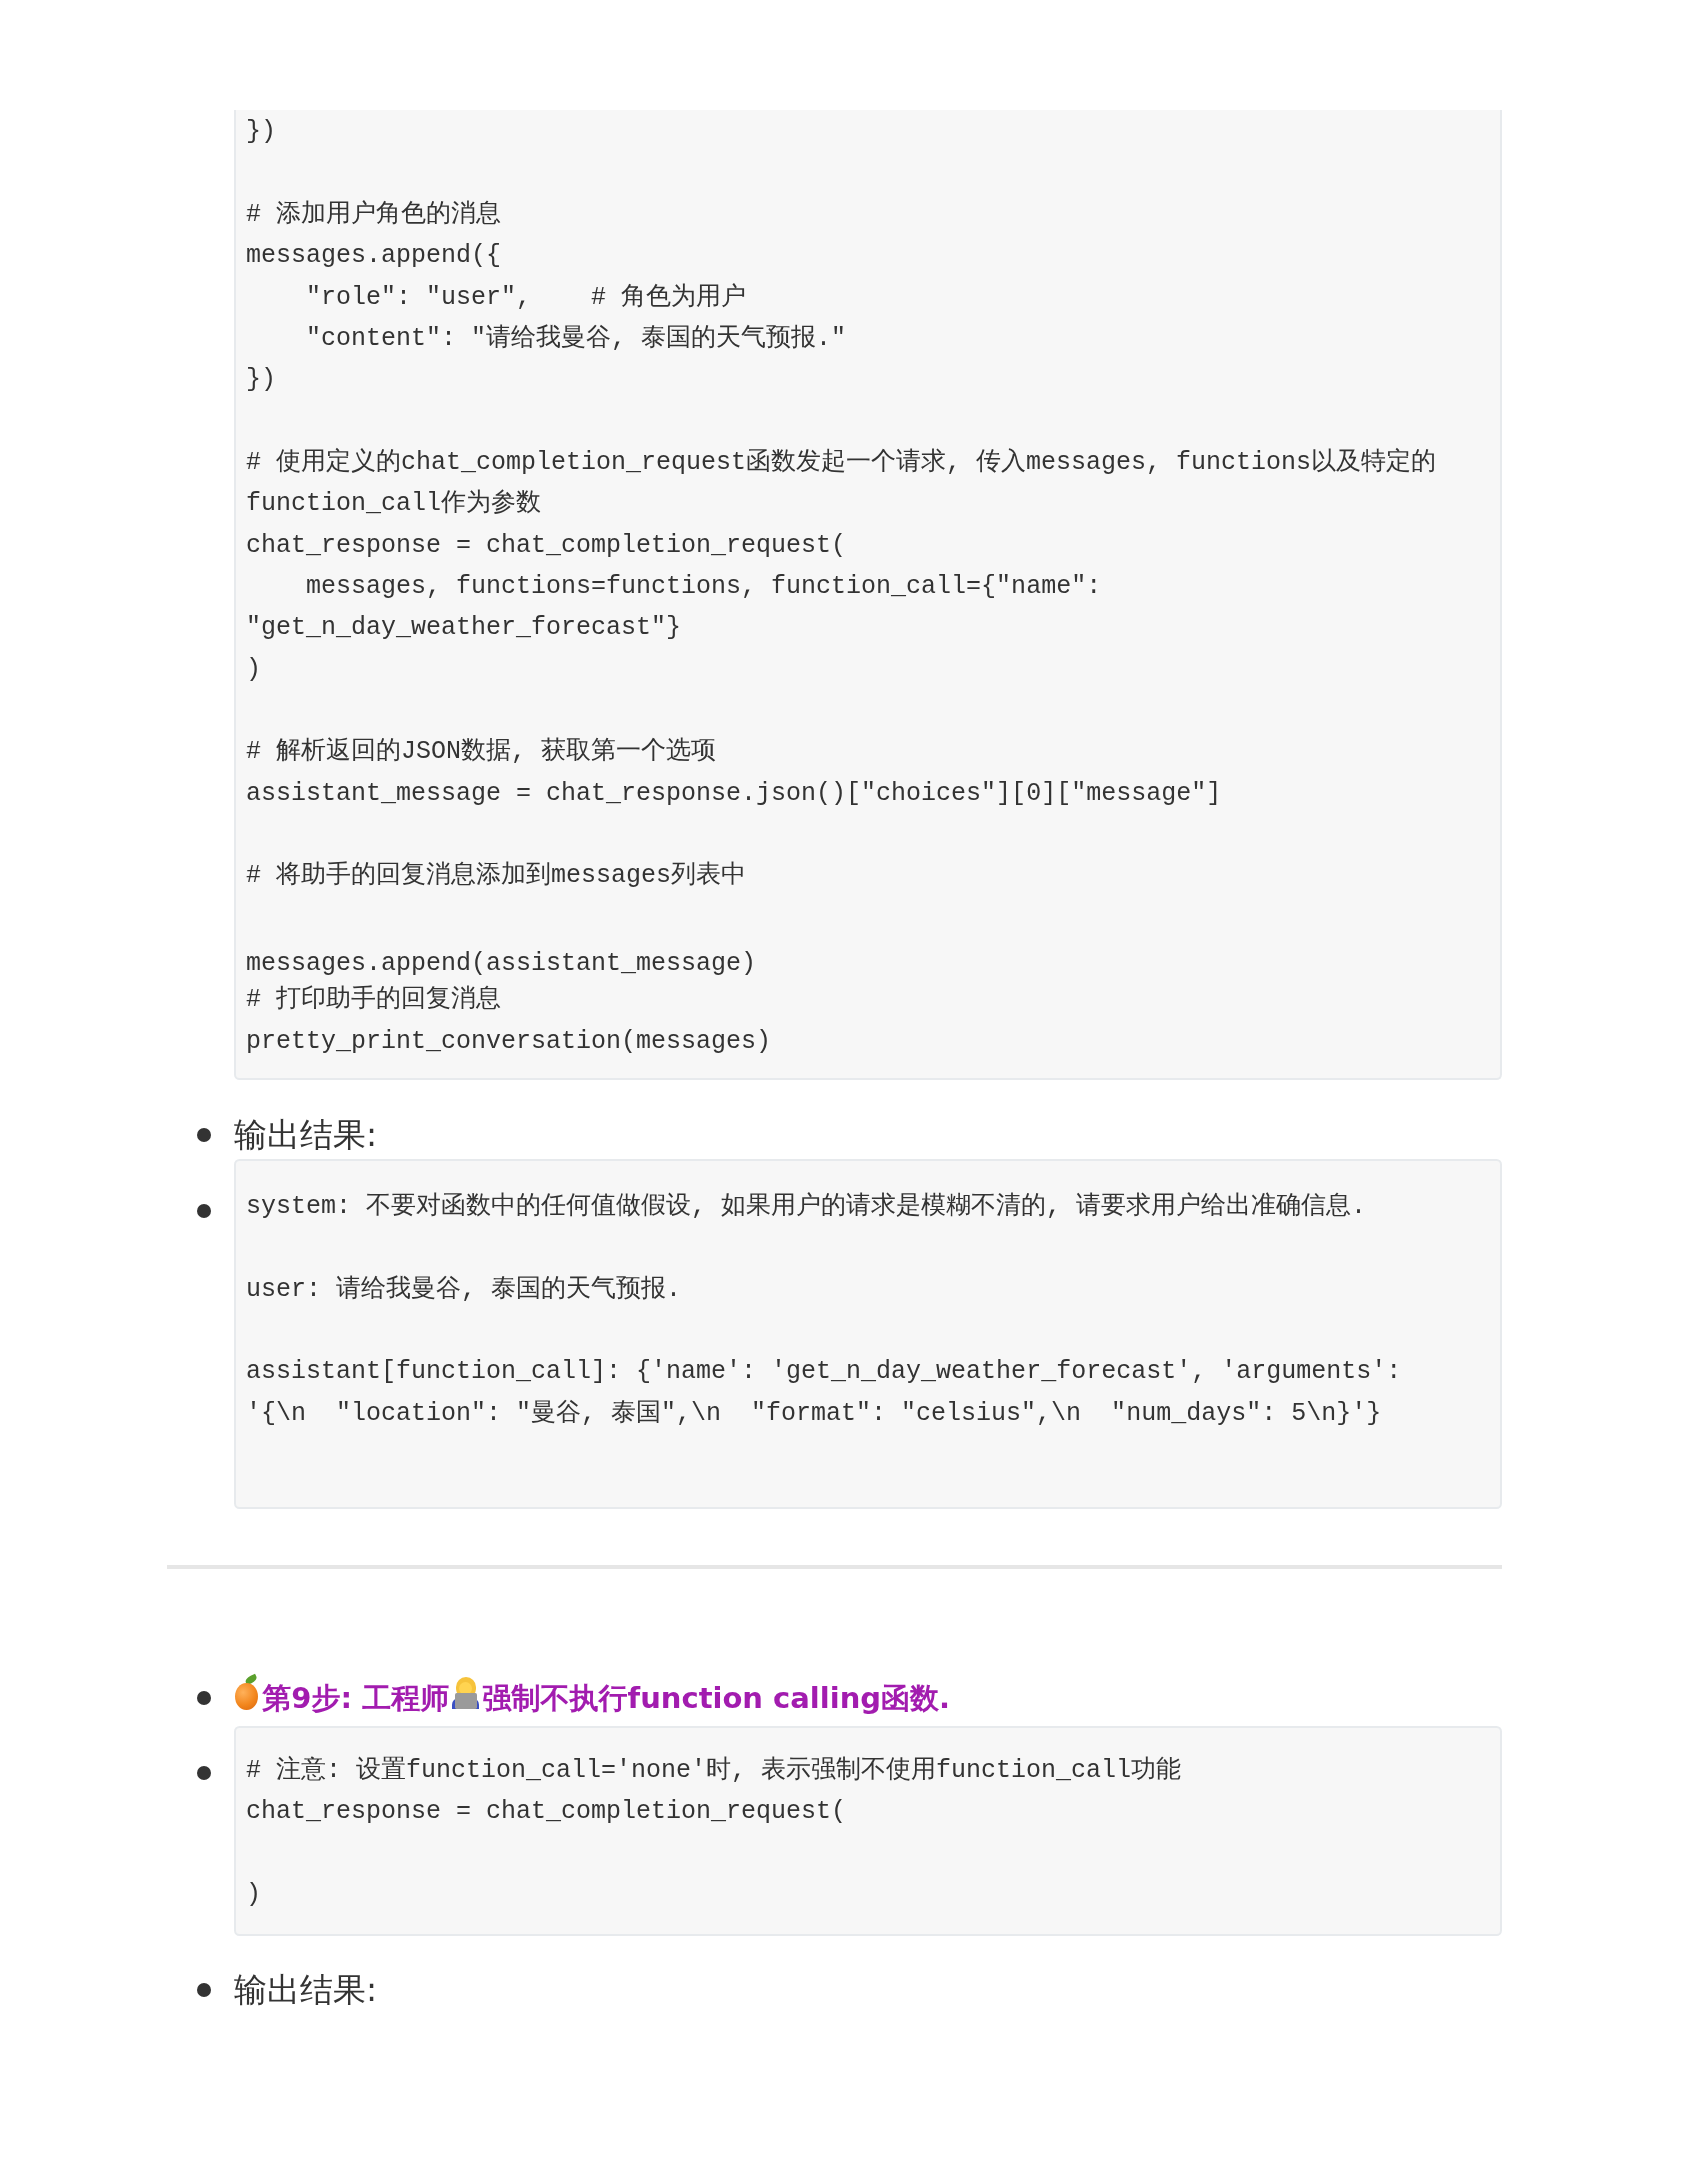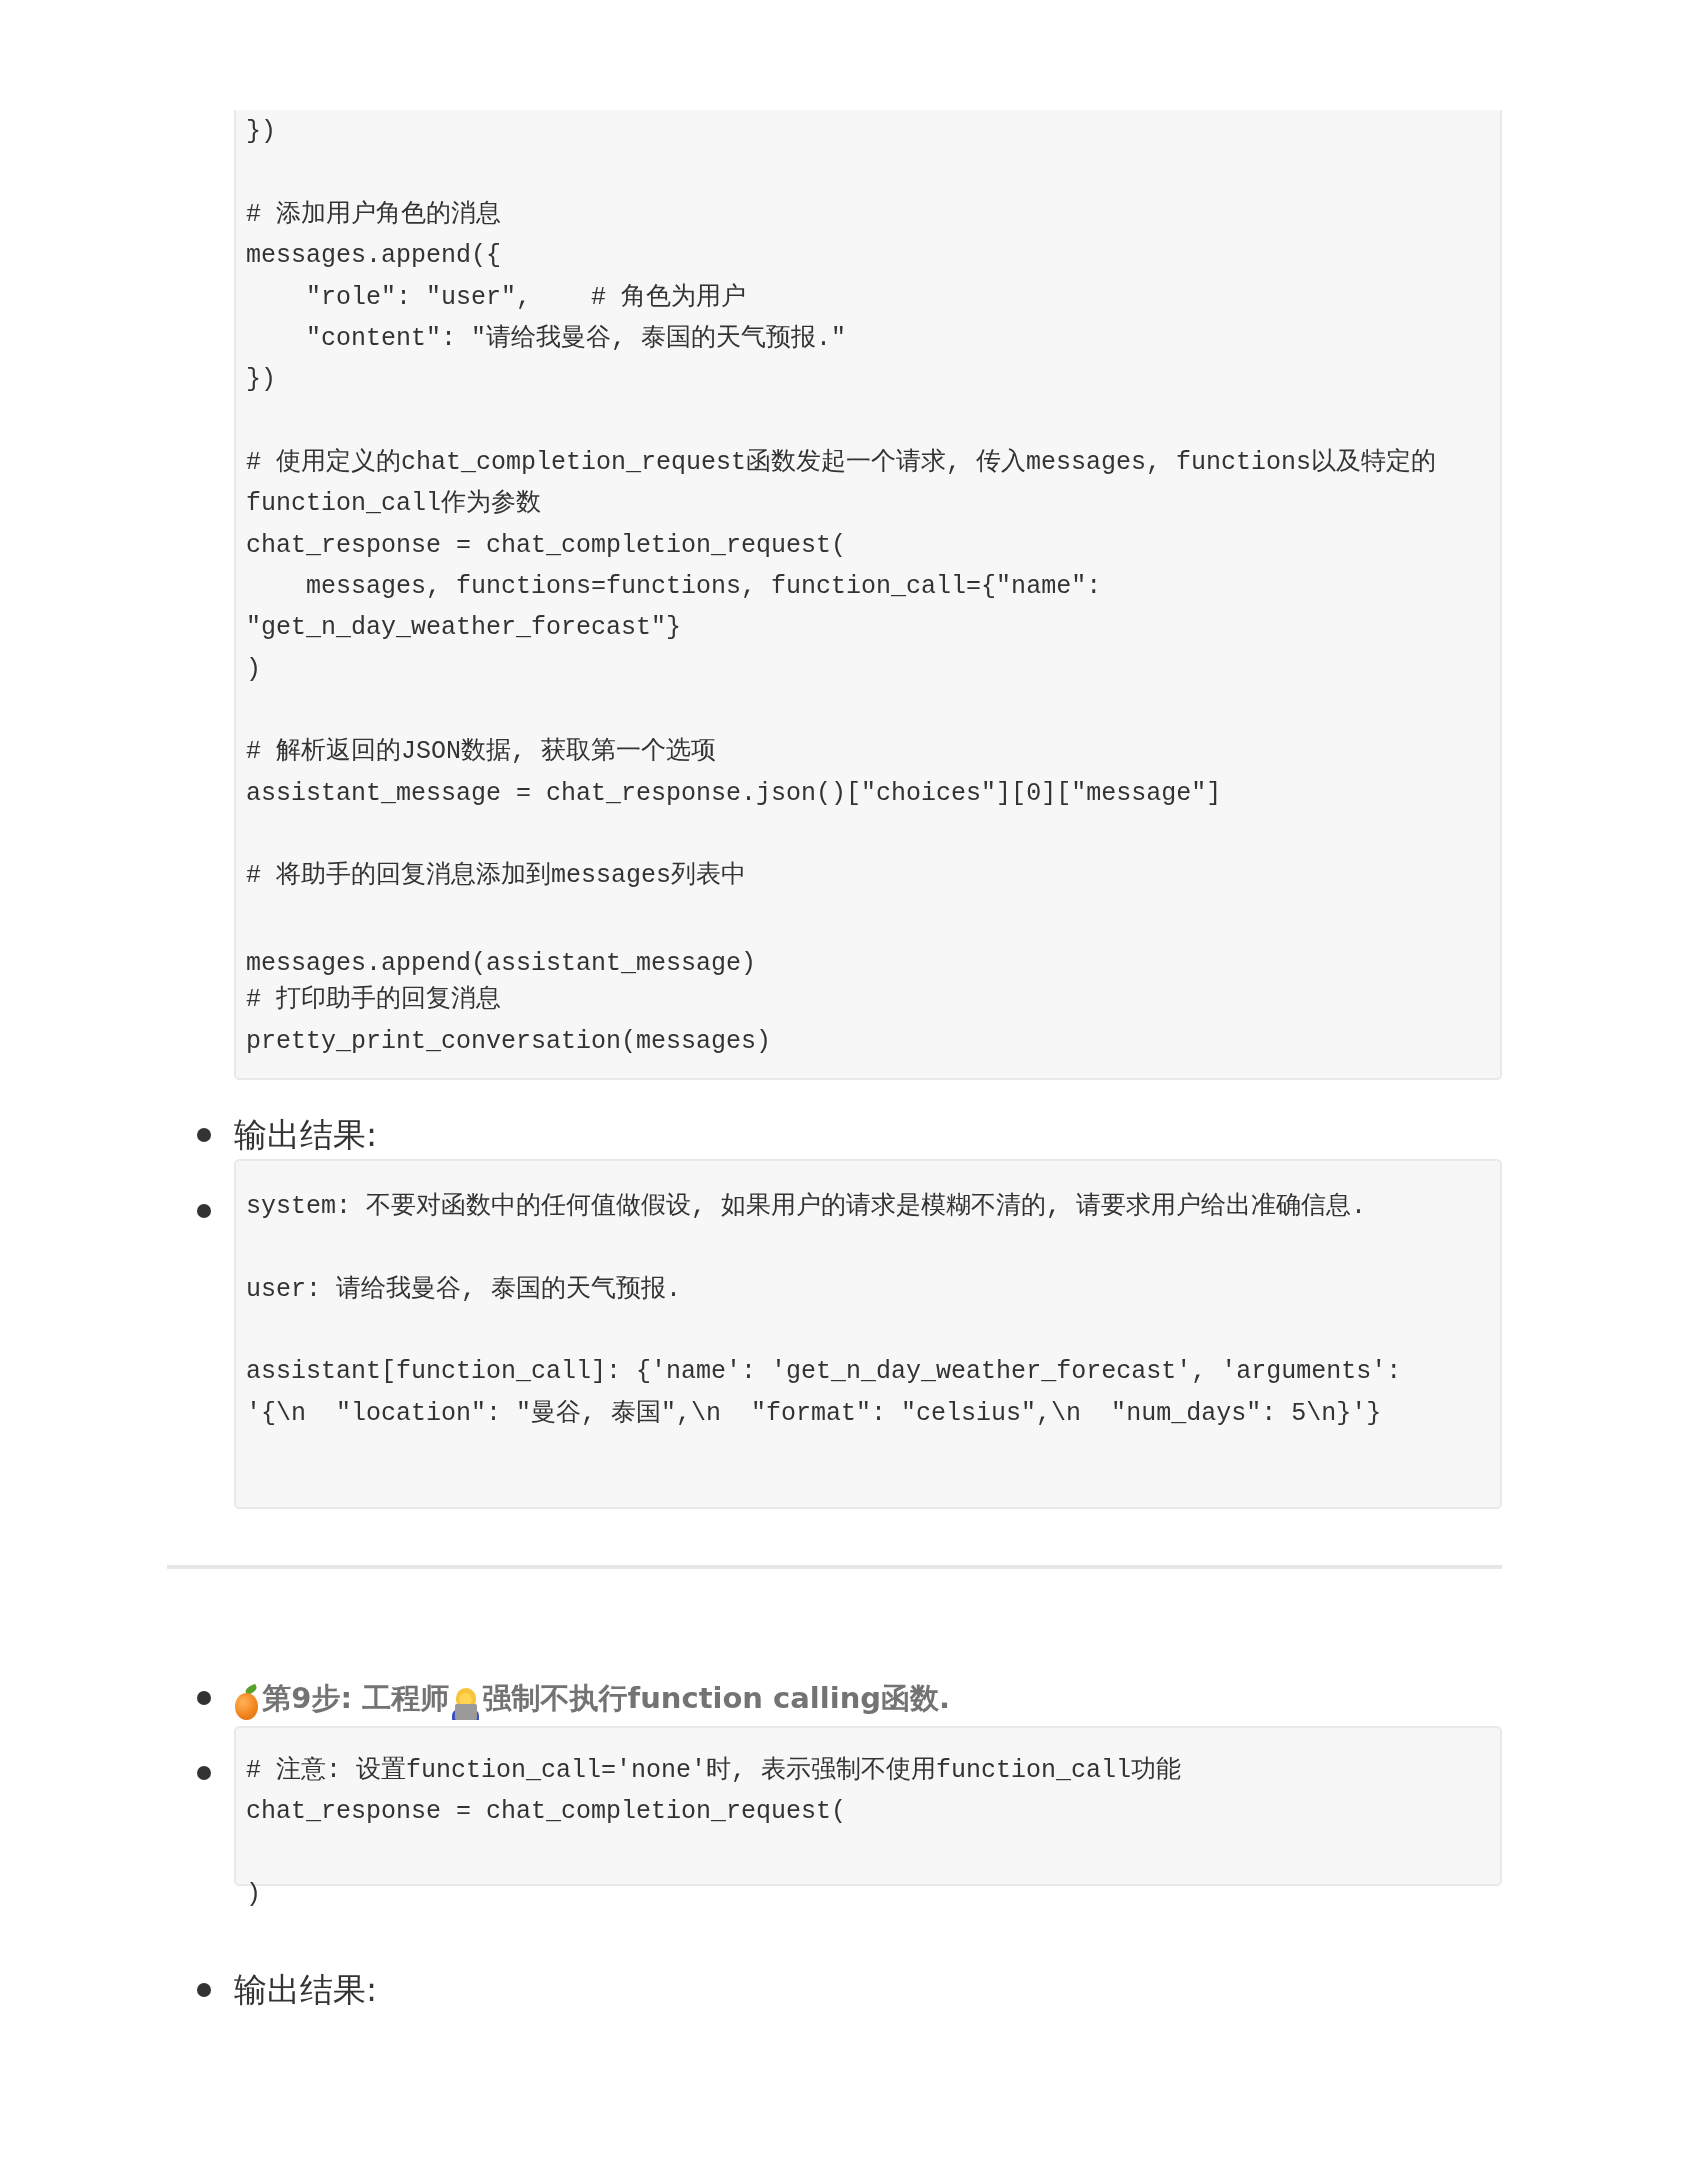--- a/index.html
+++ b/index.html
@@ -62,24 +62,24 @@
       color: #333333;
       white-space: pre;
     }
     .heading-text {
       position: absolute;
       left: 234px;
       font-family: "DejaVu Sans", "Liberation Sans", sans-serif;
       font-size: 29px;
       font-weight: bold;
       line-height: 44px;
-      color: #737373;
+      color: #a21caf;
       white-space: pre;
       display: flex;
-      align-items: flex-end;
+      align-items: flex-start;
     }
     .emoji {
       display: inline-block;
       font-size: 29px;
       line-height: 1;
     }
     .orange-icon {
       width: 25px;
       height: 34px;
       position: relative;
@@ -200,21 +200,21 @@
       <span class="leaf"></span><span class="fruit"></span>
     </span>
     <span>第9步: 工程师</span>
     <span class="emoji techie-icon">
       <span class="hair"></span><span class="face"></span><span class="body"></span><span class="laptop"></span>
     </span>
     <span>强制不执行function calling函数.</span>
   </div>
 
   <div class="bullet" style="top:1766px;"></div>
-  <div class="codeblock" style="top:1726px; height:160px;padding-left:48px;">
+  <div class="codeblock" style="top:1726px; height:210px;padding-left:48px;">
     <div class="code-line" style="top:22px;"># 注意: 设置function_call='none'时, 表示强制不使用function_call功能</div>
     <div class="code-line" style="top:63px;">chat_response = chat_completion_request(</div>
     <div class="code-line" style="top:146px;">)</div>
   </div>
 
   <div class="bullet" style="top:1983px;"></div>
   <div class="list-text" style="top:1969px;">输出结果:</div>
 
 </div>
 

